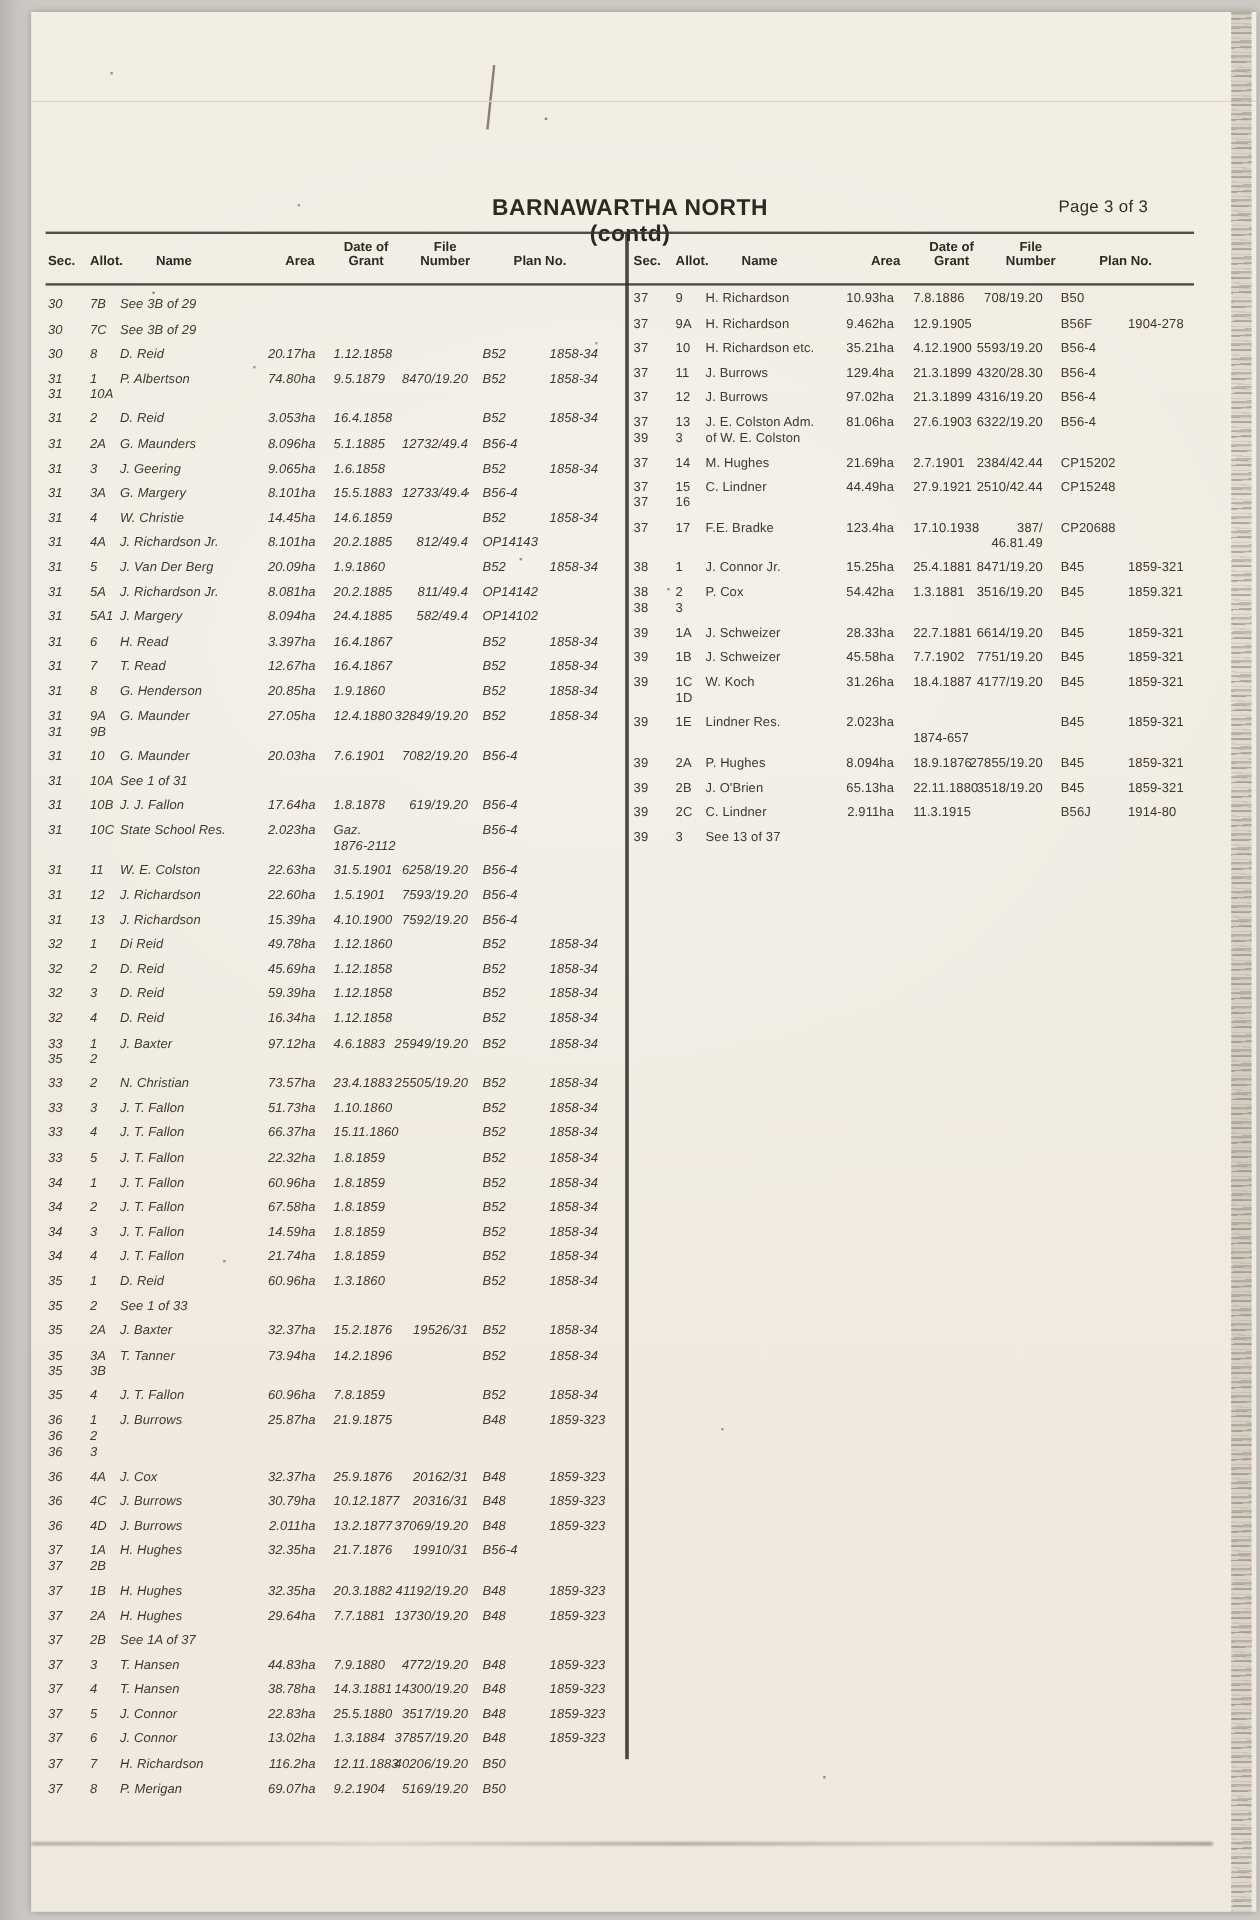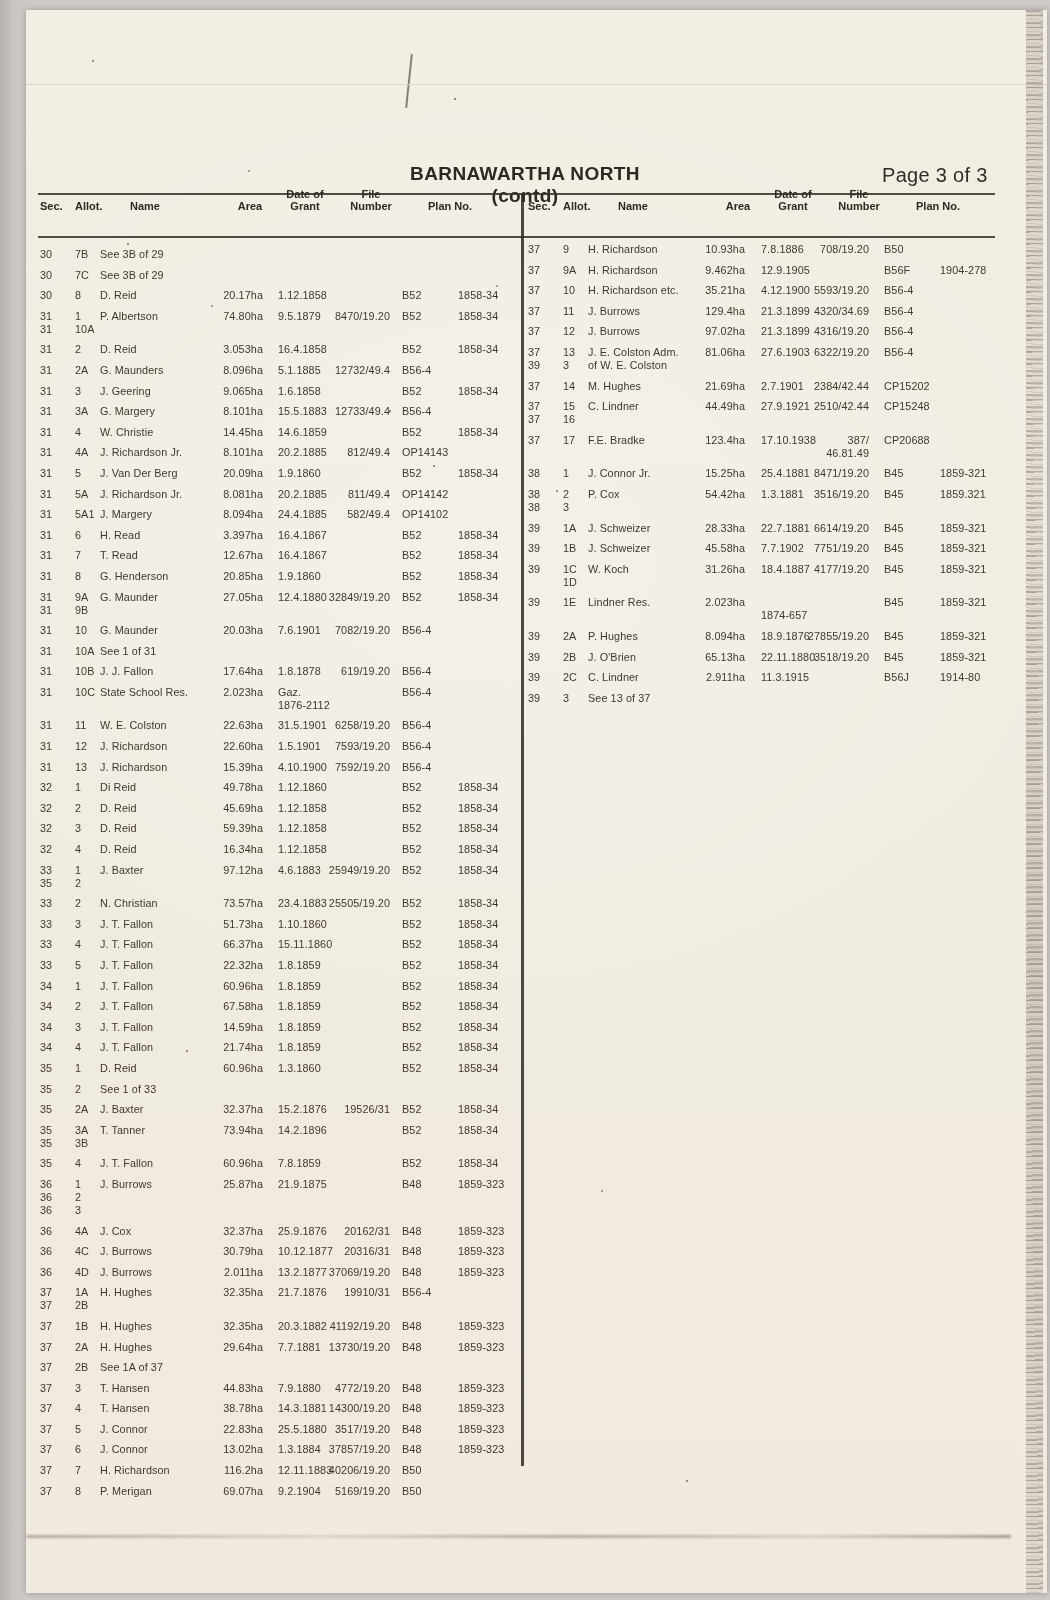--- a/index.html
+++ b/index.html
@@ -14,41 +14,41 @@
       radial-gradient(ellipse 900px 700px at 45% 35%, rgba(255,255,255,.25), rgba(0,0,0,0) 70%),
       linear-gradient(180deg,#f3eee4 0%,#f1ece2 40%,#efe9de 100%);
     box-shadow:0 0 6px rgba(0,0,0,.25);
   }
   .title{
     position:absolute;left:364px;top:153px;width:270px;text-align:center;
     font-size:19px;font-weight:700;letter-spacing:.4px;color:#2d2822;
   }
   .page-label{
     position:absolute;left:856px;top:154px;width:120px;
-    font-size:20px;color:#322d27;letter-spacing:.3px;
+    font-size:14px;color:#322d27;letter-spacing:.3px;
   }
   .rule{position:absolute;left:12px;width:957px;height:2px;background:#3a352e;opacity:.88;}
   .rule-top{top:183px;}
   .rule-mid{top:226px;}
   .divider{position:absolute;left:495px;top:184px;width:2.5px;height:1272px;background:#2e2a25;opacity:.85;}
 
   .hdr-block{position:absolute;top:188px;width:470px;height:32px;font-size:11px;font-weight:700;color:#2e2922;}
-  .hdr{position:absolute;bottom:18px;line-height:12px;white-space:pre-line;}
+  .hdr{position:absolute;bottom:6px;line-height:12px;white-space:pre-line;}
   .hb-left{left:14px;}
   .hb-right{left:502px;}
   .h-sec{left:0;}
   .h-allot{left:35px;}
   .h-name{left:90px;width:70px;text-align:left;}
   .h-area{left:183px;width:54px;text-align:center;}
   .h-date{left:232px;width:66px;text-align:center;}
   .h-file{left:298px;width:66px;text-align:center;}
   .h-plan{left:378px;width:64px;text-align:center;}
 
   .tbl{position:absolute;width:482px;color:#3e382f;font-size:10.8px;letter-spacing:.1px;}
-  .tbl-left{left:14px;top:238px;}
+  .tbl-left{left:14px;top:238px;font-style:italic;}
   .tbl-right{left:502px;top:233px;}
   .row{position:relative;margin-bottom:7.6px;}
   .cell{position:absolute;top:0;line-height:13px;white-space:pre-line;}
   .c-sec{left:0;width:30px;}
   .c-allot{left:35px;width:32px;}
   .c-name{left:60px;width:135px;}
   .c-area{left:var(--area-l);width:103px;text-align:right;}
   .c-date{left:var(--date-l);width:72px;}
   .c-file{left:var(--file-l);width:100px;text-align:right;}
   .c-ref{left:var(--ref-l);width:56px;}
@@ -728,21 +728,21 @@
         <span class="cell c-file">5593/19.20</span>
         <span class="cell c-ref">B56-4</span>
         <span class="cell c-plan"></span>
       </div>
       <div class="row" style="height: 13px;">
         <span class="cell c-sec">37</span>
         <span class="cell c-allot">11</span>
         <span class="cell c-name">J. Burrows</span>
         <span class="cell c-area">129.4ha</span>
         <span class="cell c-date">21.3.1899</span>
-        <span class="cell c-file">4320/34.69</span>
+        <span class="cell c-file">4320/28.30</span>
         <span class="cell c-ref">B56-4</span>
         <span class="cell c-plan"></span>
       </div>
       <div class="row" style="height: 13px;">
         <span class="cell c-sec">37</span>
         <span class="cell c-allot">12</span>
         <span class="cell c-name">J. Burrows</span>
         <span class="cell c-area">97.02ha</span>
         <span class="cell c-date">21.3.1899</span>
         <span class="cell c-file">4316/19.20</span>

